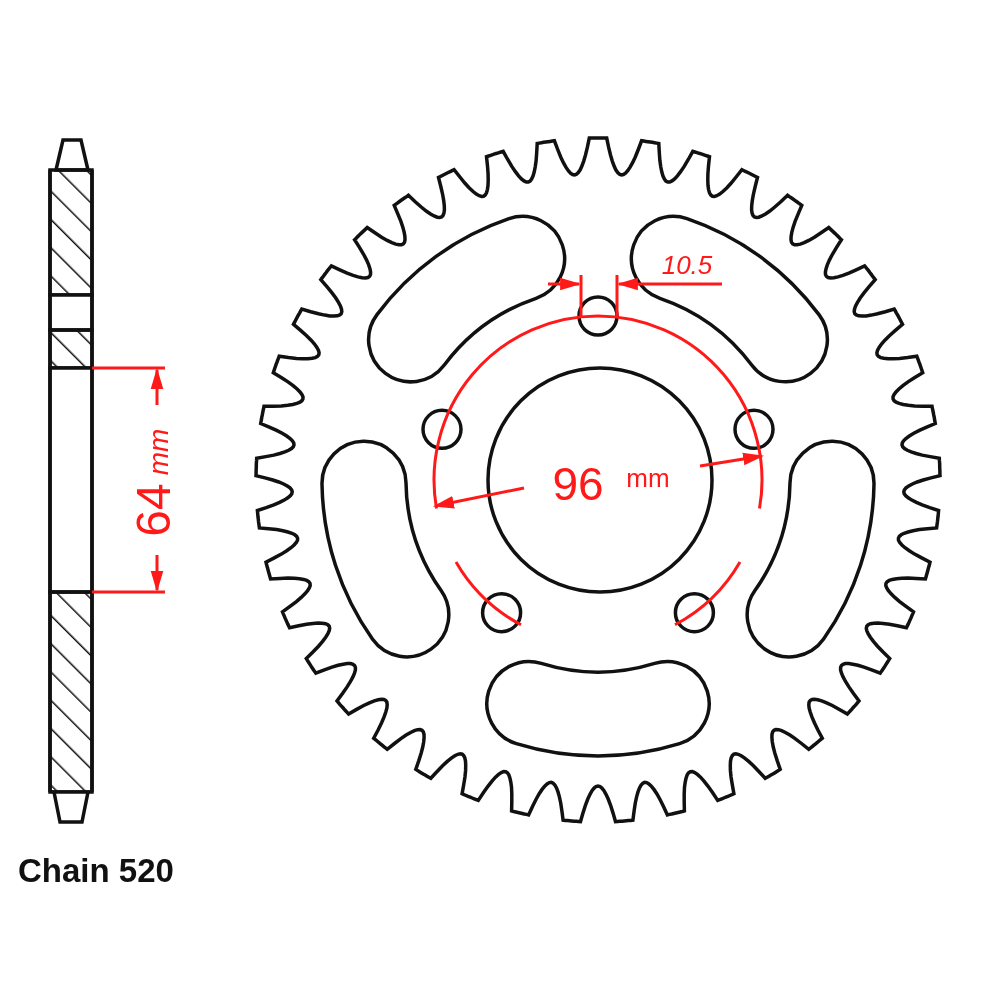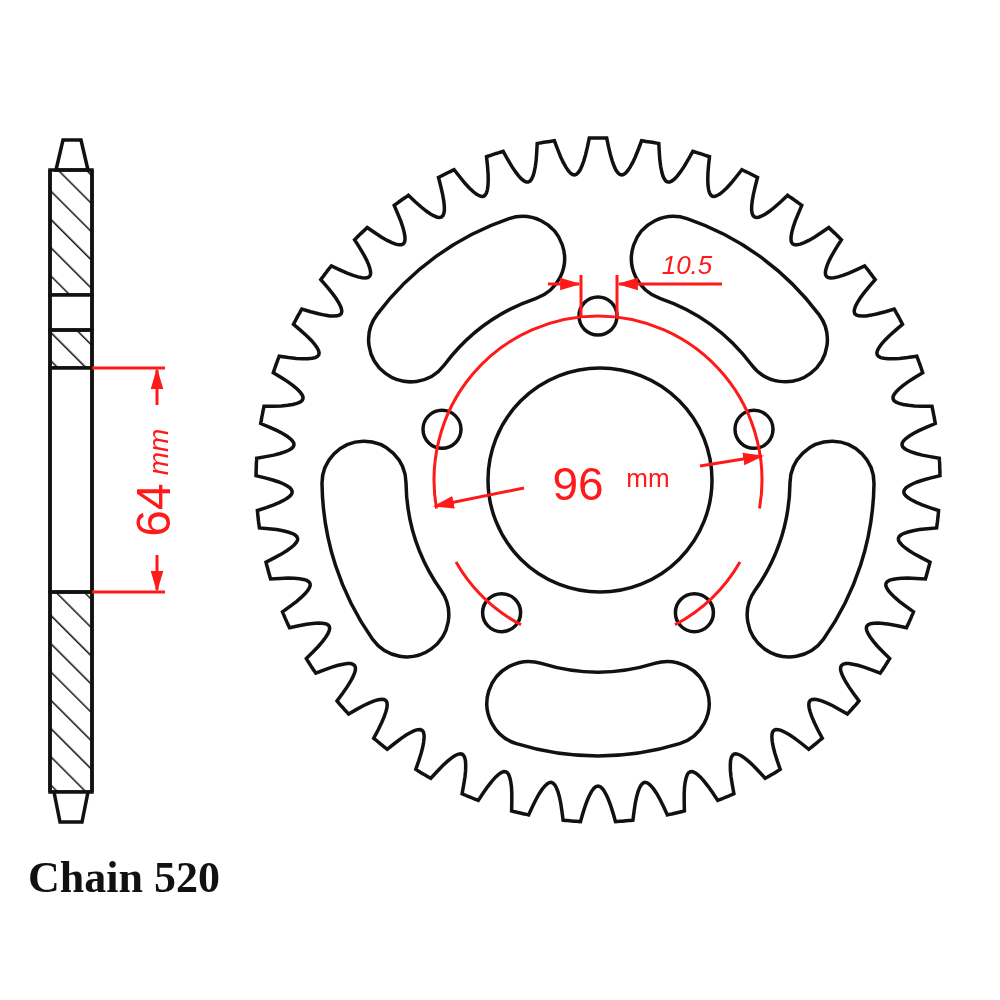--- a/index.html
+++ b/index.html
@@ -1,21 +1,21 @@
 <!DOCTYPE html>
 <html><head>
   <meta charset="utf-8">
   <style>
     html, body { margin: 0; padding: 0; background: #ffffff; }
     body { width: 1000px; height: 1000px; position: relative; overflow: hidden; }
     #drawing { position: absolute; left: 0; top: 0; }
     .caption {
-      position: absolute; left: 28px; top: 852px;
-      font-family: Liberation Serif, serif; font-weight: bold;
-      font-size: 44px; color: #111111; letter-spacing: 0px;
+      position: absolute; left: 18px; top: 852px;
+      font-family: Liberation Sans, sans-serif; font-weight: bold;
+      font-size: 33px; color: #111111; letter-spacing: 0px;
     }
     .dim-text { font-family: "Liberation Sans", sans-serif; fill: #ff1a1a; }
     .dim-text-italic { font-family: "Liberation Sans", sans-serif; font-style: italic; fill: #ff1a1a; }
   </style>
 </head>
 <body>
 
 <svg id="drawing" width="1000" height="1000" viewBox="0 0 1000 1000" xmlns="http://www.w3.org/2000/svg">
   <defs>
     <pattern id="hatch" patternUnits="userSpaceOnUse" width="20" height="20" patternTransform="rotate(-45)">

